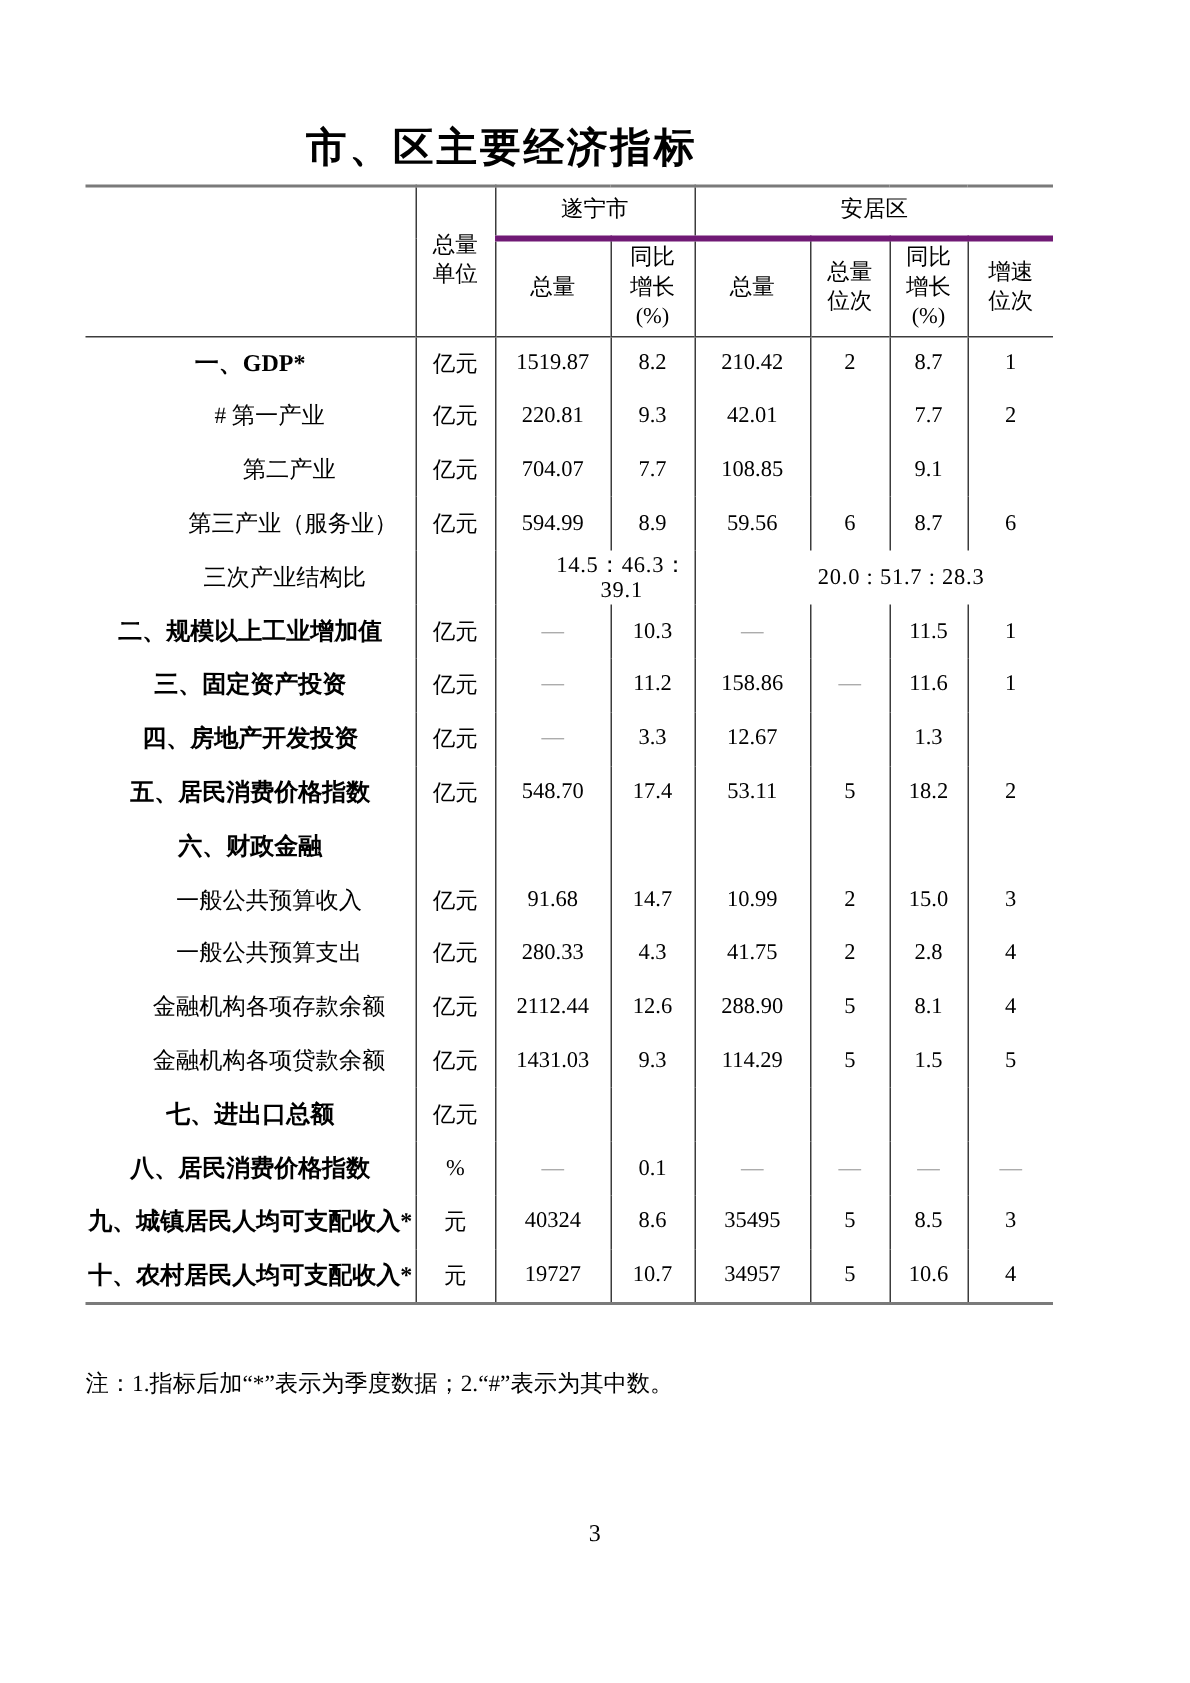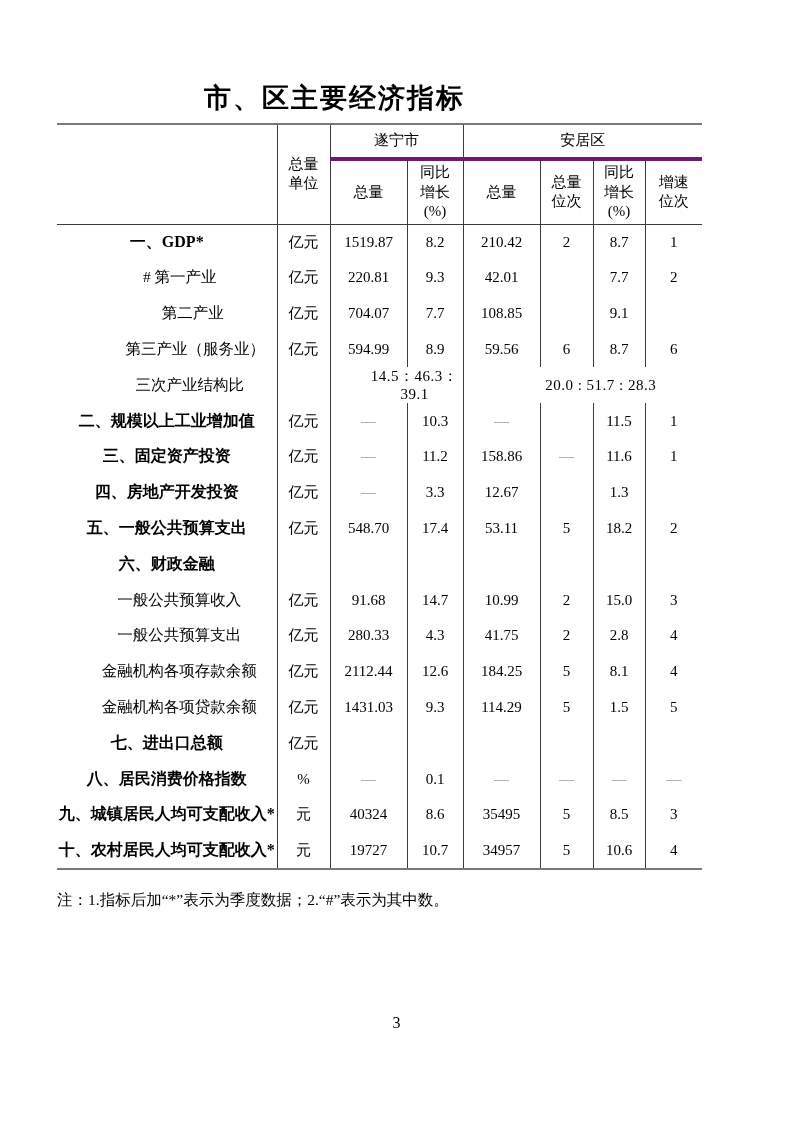--- a/index.html
+++ b/index.html
@@ -40,21 +40,21 @@
   tbody td { text-align: center; }
   td.name {
     text-align: center;
     font-size: 15.5px;
     white-space: nowrap;
   }
   td.name.bold { font-weight: 700; font-size: 16px; }
   td.dash { color: #999; }
   td.ratio { letter-spacing: 0.5px; padding-left: 36px; }
   .note {
-    position: absolute; top: 890px; left: 57px;
+    position: absolute; top: 912px; left: 57px;
     font-size: 15.5px;
     text-align: right;
   }
   .page-number {
     position: absolute; top: 1014px; left: 0; width: 793px;
     text-align: center; font-size: 16px;
   }
 </style>
 </head>
 <body>
@@ -166,21 +166,21 @@
         <td class="name br bold" style="padding-left: 0px;">四、房地产开发投资</td>
         <td class="br">亿元</td>
         <td class="br dash">—</td>
         <td class="br">3.3</td>
         <td class="br">12.67</td>
         <td class="br"></td>
         <td class="br">1.3</td>
         <td></td>
       </tr>
       <tr>
-        <td class="name br bold" style="padding-left: 0px;">五、一般公共预算支出</td>
+        <td class="name br bold" style="padding-left: 0px;">五、居民消费价格指数</td>
         <td class="br">亿元</td>
         <td class="br">548.70</td>
         <td class="br">17.4</td>
         <td class="br">53.11</td>
         <td class="br">5</td>
         <td class="br">18.2</td>
         <td>2</td>
       </tr>
       <tr>
         <td class="name br bold" style="padding-left: 0px; margin-left: 11px;">六、财政金融</td>
@@ -210,21 +210,21 @@
         <td class="br">41.75</td>
         <td class="br">2</td>
         <td class="br">2.8</td>
         <td>4</td>
       </tr>
       <tr>
         <td class="name br" style="padding-left: 25px;">金融机构各项存款余额</td>
         <td class="br">亿元</td>
         <td class="br">2112.44</td>
         <td class="br">12.6</td>
-        <td class="br">184.25</td>
+        <td class="br">288.90</td>
         <td class="br">5</td>
         <td class="br">8.1</td>
         <td>4</td>
       </tr>
       <tr>
         <td class="name br" style="padding-left: 25px;">金融机构各项贷款余额</td>
         <td class="br">亿元</td>
         <td class="br">1431.03</td>
         <td class="br">9.3</td>
         <td class="br">114.29</td>

